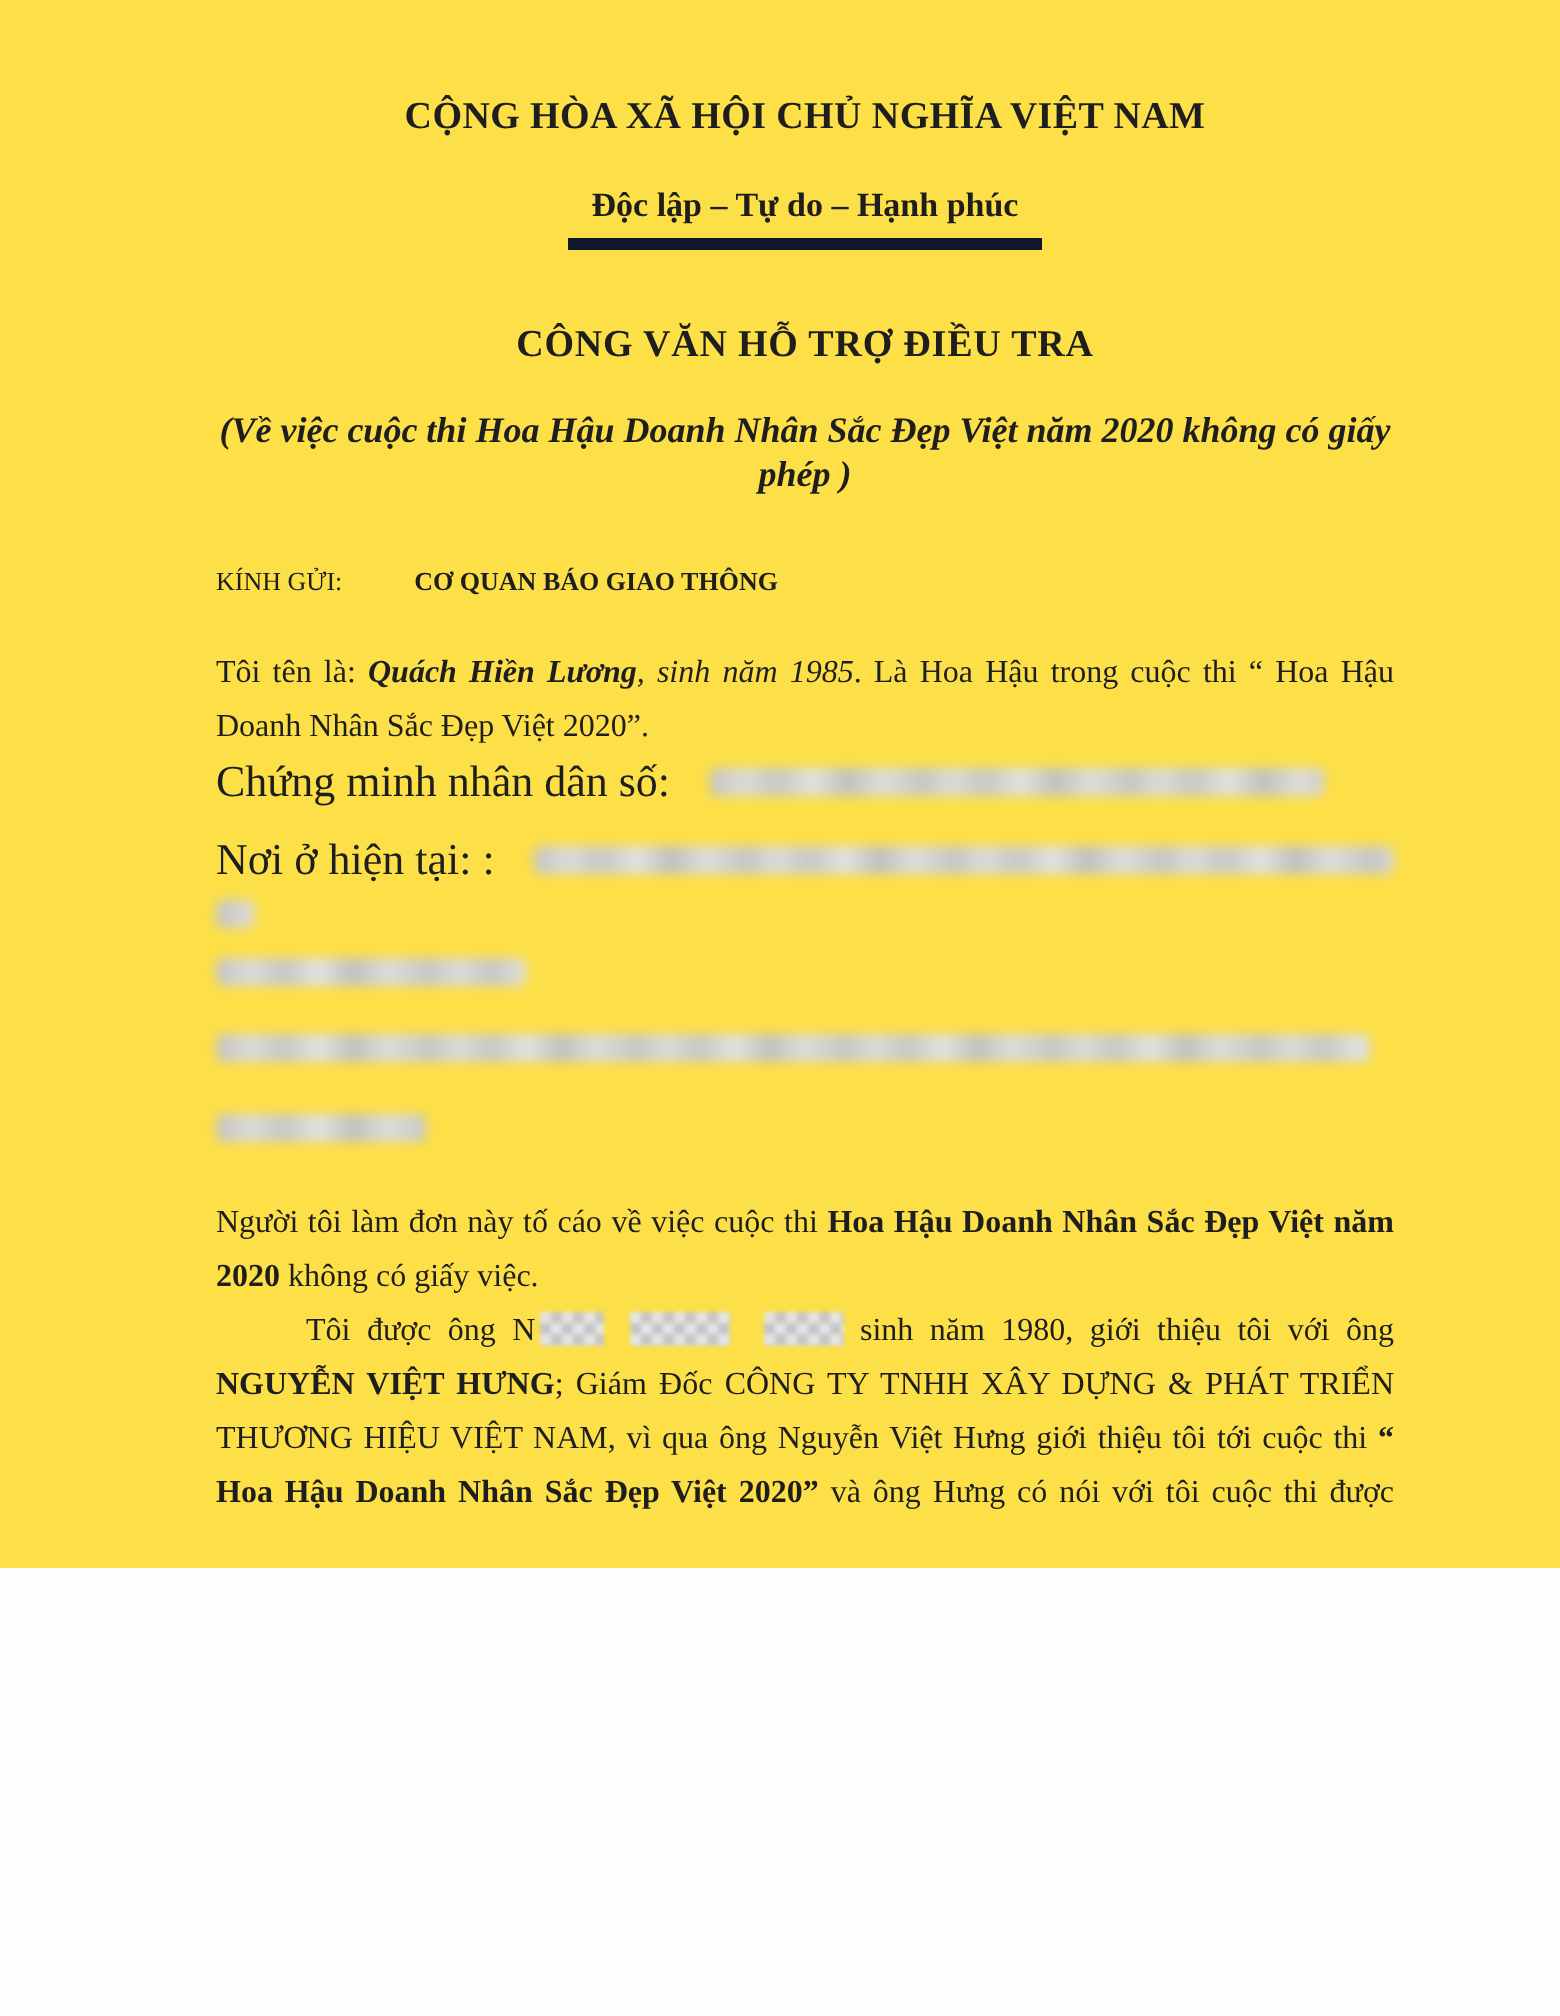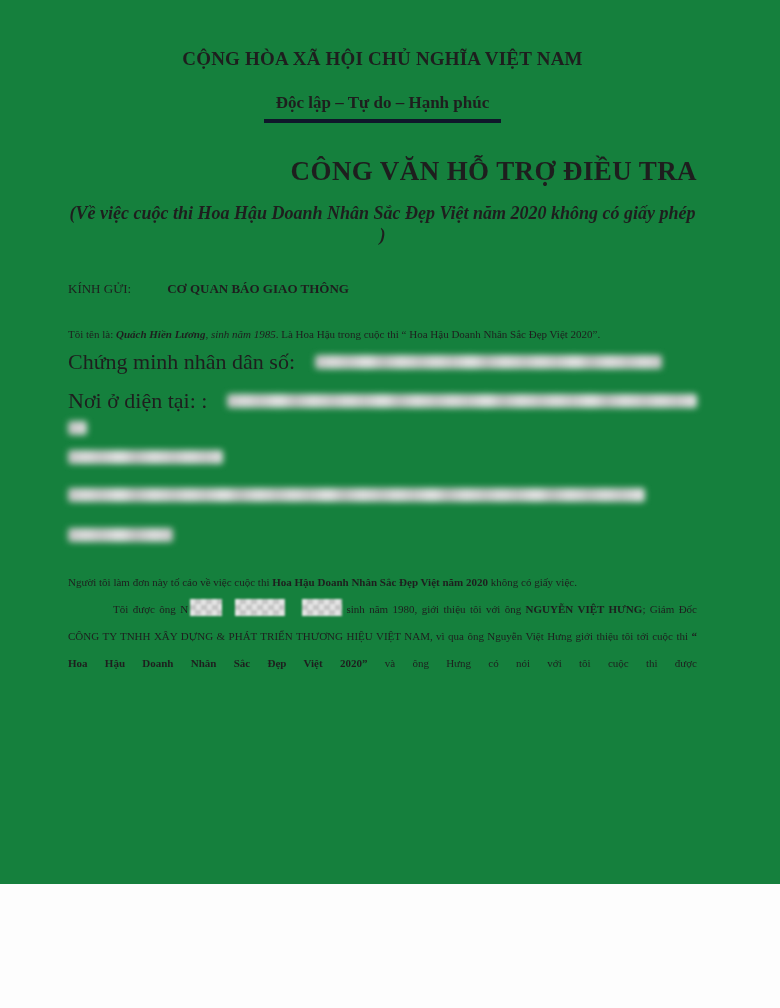--- a/index.html
+++ b/index.html
@@ -5,48 +5,48 @@
   html, body { margin: 0; padding: 0; }
   body {
     width: 780px; height: 1008px;
     background: #fdfdfd;
     font-family: "Liberation Serif", "DejaVu Serif", serif;
     color: #1e1e1e;
     overflow: hidden;
   }
   .page {
     box-sizing: border-box;
-    width: 780px; height: 884px;
-    padding: 47px 83px 0 68px;
-    background: #15803d;
+    width: 780px; height: 784px;
+    padding: 47px 83px 0 108px;
+    background: #fde047;
   }
   .center { text-align: center; }
   .national-title {
     font-size: 19px; font-weight: bold; line-height: 24px;
     letter-spacing: 0.2px; margin: 0 0 21px 0;
   }
   .motto-row { margin: 0 0 35px 0; }
   .motto {
     display: inline-block;
     font-size: 17px; font-weight: bold; line-height: 22px;
     padding: 0 12px 5px 12px;
-    border-bottom: 4px solid #0f172a;
+    border-bottom: 6px solid #0f172a;
   }
   .doc-title {
-    font-size: 27px; font-weight: bold; line-height: 26px;
-    letter-spacing: 0.4px; margin: 0 0 18px 0; text-align: right;
+    font-size: 19px; font-weight: bold; line-height: 26px;
+    letter-spacing: 0.4px; margin: 0 0 18px 0;
   }
   .doc-subtitle {
     font-size: 18px; font-style: italic; line-height: 22px;
     margin: 0 0 31px 0; font-weight: bold;
   }
   .recipient { font-size: 13px; line-height: 24px; margin: 0 0 20px 0; }
   .recipient .to-value { font-weight: bold; margin-left: 36px; }
   p.par {
-    font-size: 11px; line-height: 27px; margin: 0;
+    font-size: 16px; line-height: 27px; margin: 0;
     text-align: justify;
   }
   .intro { margin-bottom: 8px; }
   .field-row {
     display: flex; align-items: center;
     font-size: 22px; line-height: 27px;
     white-space: nowrap;
   }
   .field-row .label { flex: 0 0 auto; }
   .redact {
@@ -110,21 +110,21 @@
   <p class="par intro"><span>Tôi tên là: </span><span class="bold-italic">Quách Hiền Lương</span><span class="italic">, sinh năm 1985</span><span>. Là Hoa Hậu trong cuộc thi “ Hoa Hậu Doanh Nhân Sắc Đẹp Việt 2020”.</span></p>
 
   <div class="field-row mb-f1">
     <span class="label">Chứng minh nhân dân số:</span>
     <span class="redact fill" style="margin-right:35px"></span>
   </div>
 
 
   <div class="mb-f3">
     <div class="field-row">
-      <span class="label">Nơi ở diện tại: :</span>
+      <span class="label">Nơi ở hiện tại: :</span>
       <span class="redact fill"></span>
     </div>
     <div class="redact block" style="width:19px"></div>
   </div>
 
   <div class="redact block mb-r1" style="width:155px"></div>
 
 
   <div class="redact block mb-r2" style="width:577px"></div>
 

